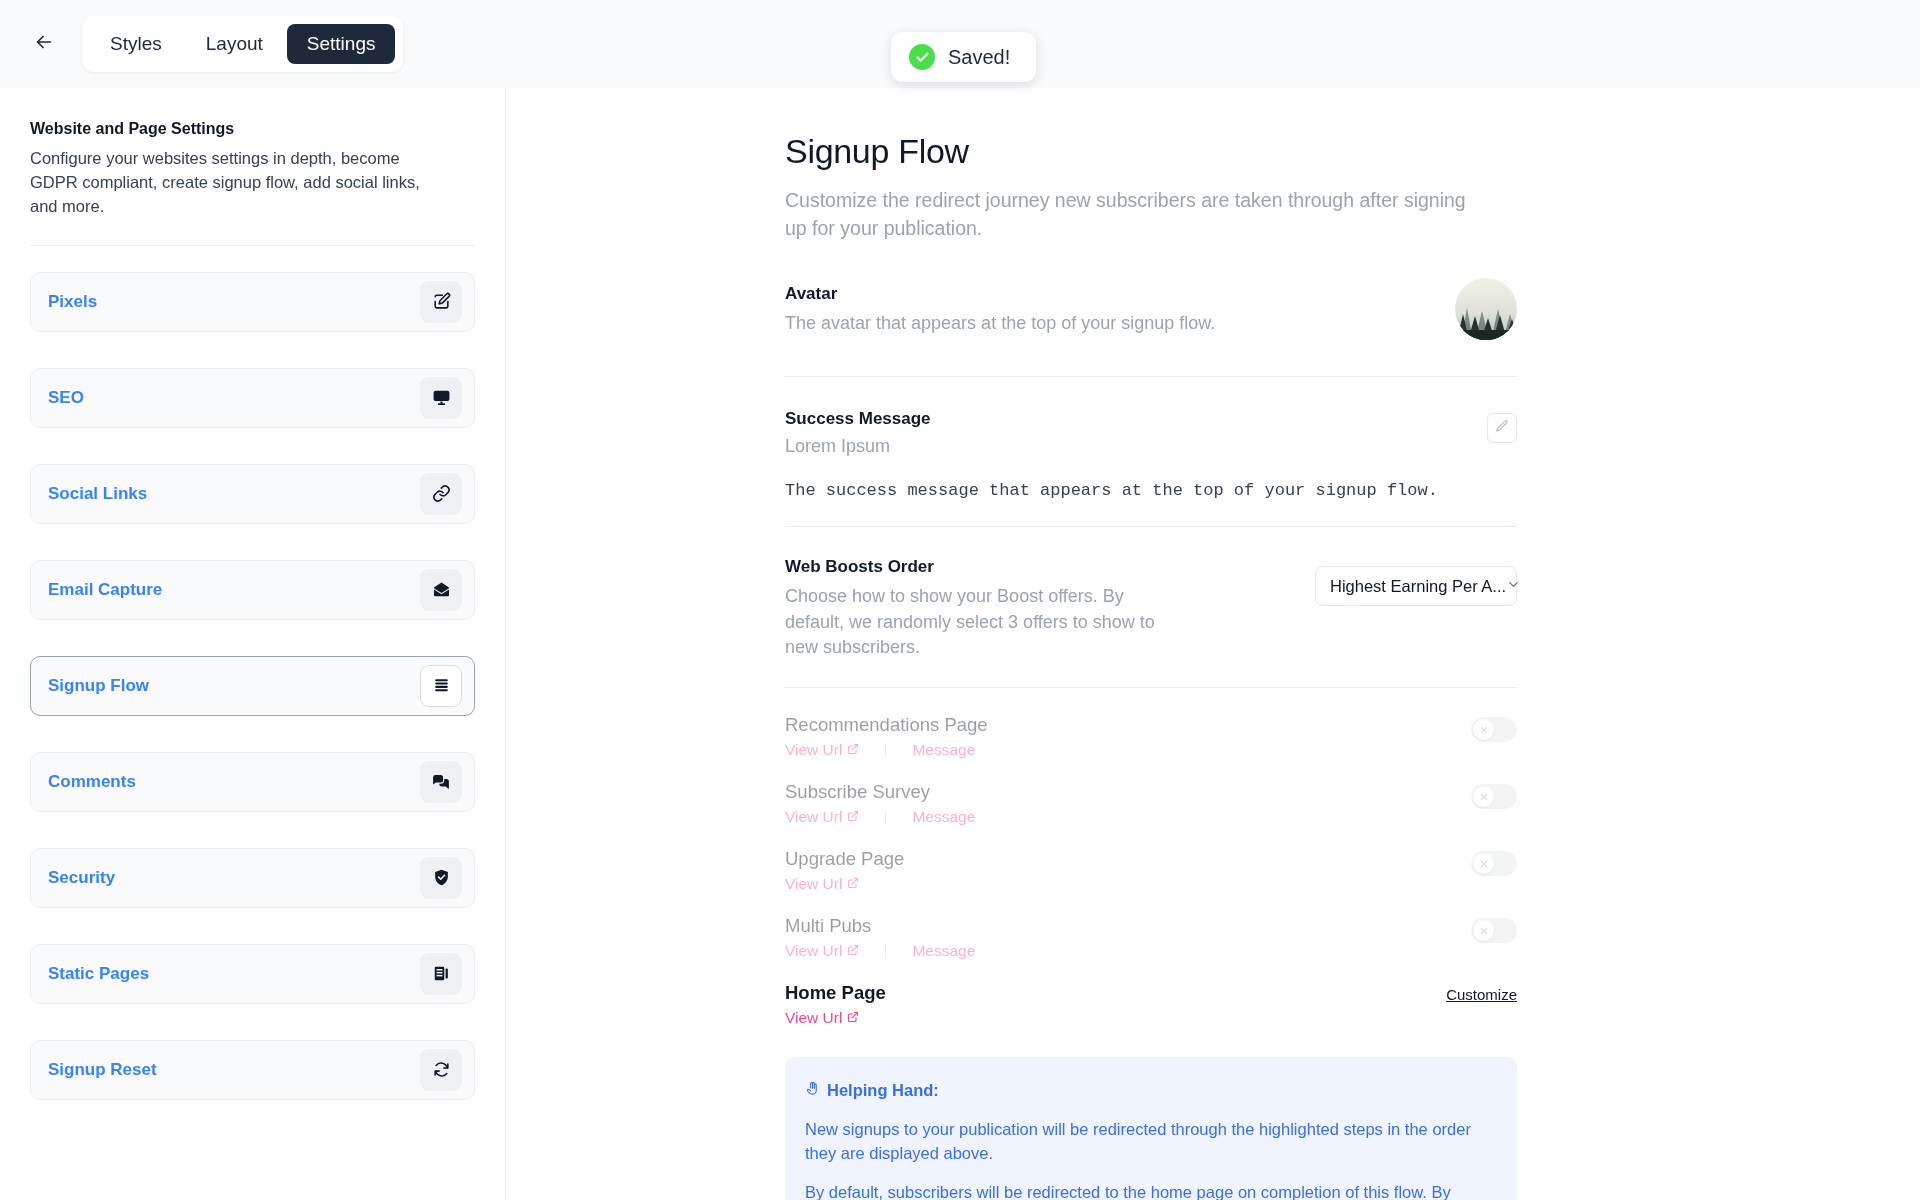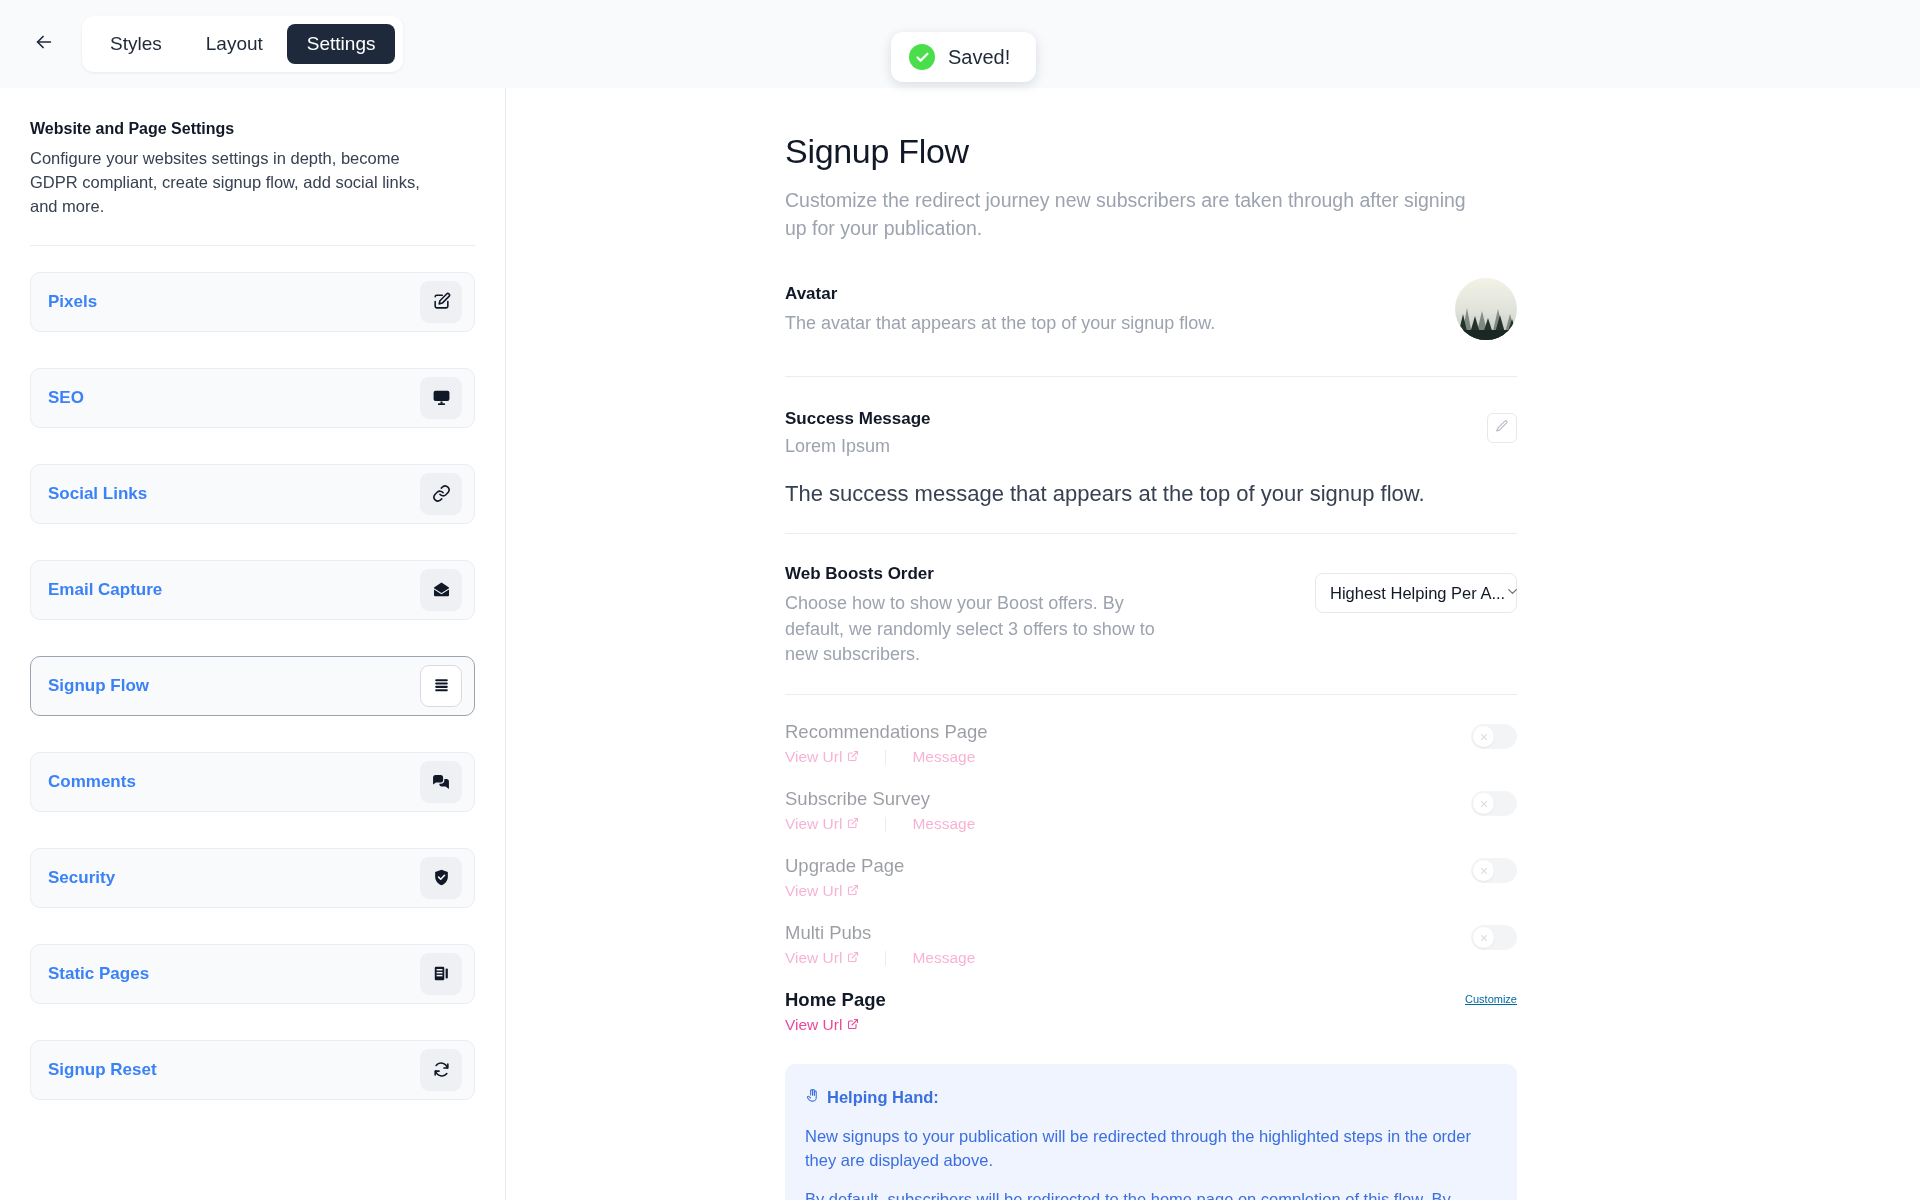--- a/index.html
+++ b/index.html
@@ -205,23 +205,24 @@
     border: 1px solid #e6e8ec;
     border-radius: 6px;
     background: #ffffff;
     display: flex; align-items: center; justify-content: center;
     color: #b6bcc5;
     cursor: pointer;
     flex: none;
     margin-top: 4px;
   }
   .success-note {
-    font-size: 22px;
+    font-size: 17px;
     color: #374151;
     margin-top: 24px;
+    font-family: Liberation Mono, monospace;
   }
 
   
   .boost-sect { padding: 30px 0 26px 0; }
   .select {
     width: 202px;
     height: 40px;
     border: 1px solid #e6e8ec;
     border-radius: 8px;
     background: #ffffff;
@@ -278,22 +279,22 @@
   }
   .knob {
     width: 21px; height: 21px;
     border-radius: 50%;
     background: #ffffff;
     display: flex; align-items: center; justify-content: center;
     color: #b0b6bd;
     box-shadow: 0 1px 2px rgba(15,23,42,0.16);
   }
   .customize {
-    font-size: 11px;
-    color: #0369a1;
+    font-size: 15px;
+    color: #0f172a;
     text-decoration: underline;
     cursor: pointer;
     margin-top: 4px;
     margin-left: 8px;
   }
 
   
   .hand {
     margin-top: 30px;
     background: #eff4ff;
@@ -511,21 +512,21 @@
       </div>
 
       <div class="row-sep"></div>
 
       <div class="sect boost-sect">
         <div style="max-width:400px">
           <div class="sect-head">Web Boosts Order</div>
           <div class="sect-desc">Choose how to show your Boost offers. By default, we randomly select 3 offers to show to new subscribers.</div>
         </div>
         <div class="select">
-          <span>Highest Helping Per A...</span>
+          <span>Highest Earning Per A...</span>
           <span>
             <svg width="15" height="15" viewBox="0 0 24 24" fill="none" stroke="#6b7280" stroke-width="2" stroke-linecap="round" stroke-linejoin="round">
               <polyline points="6 9 12 15 18 9"></polyline>
             </svg>
           </span>
         </div>
       </div>
 
       <div class="row-sep"></div>
 

